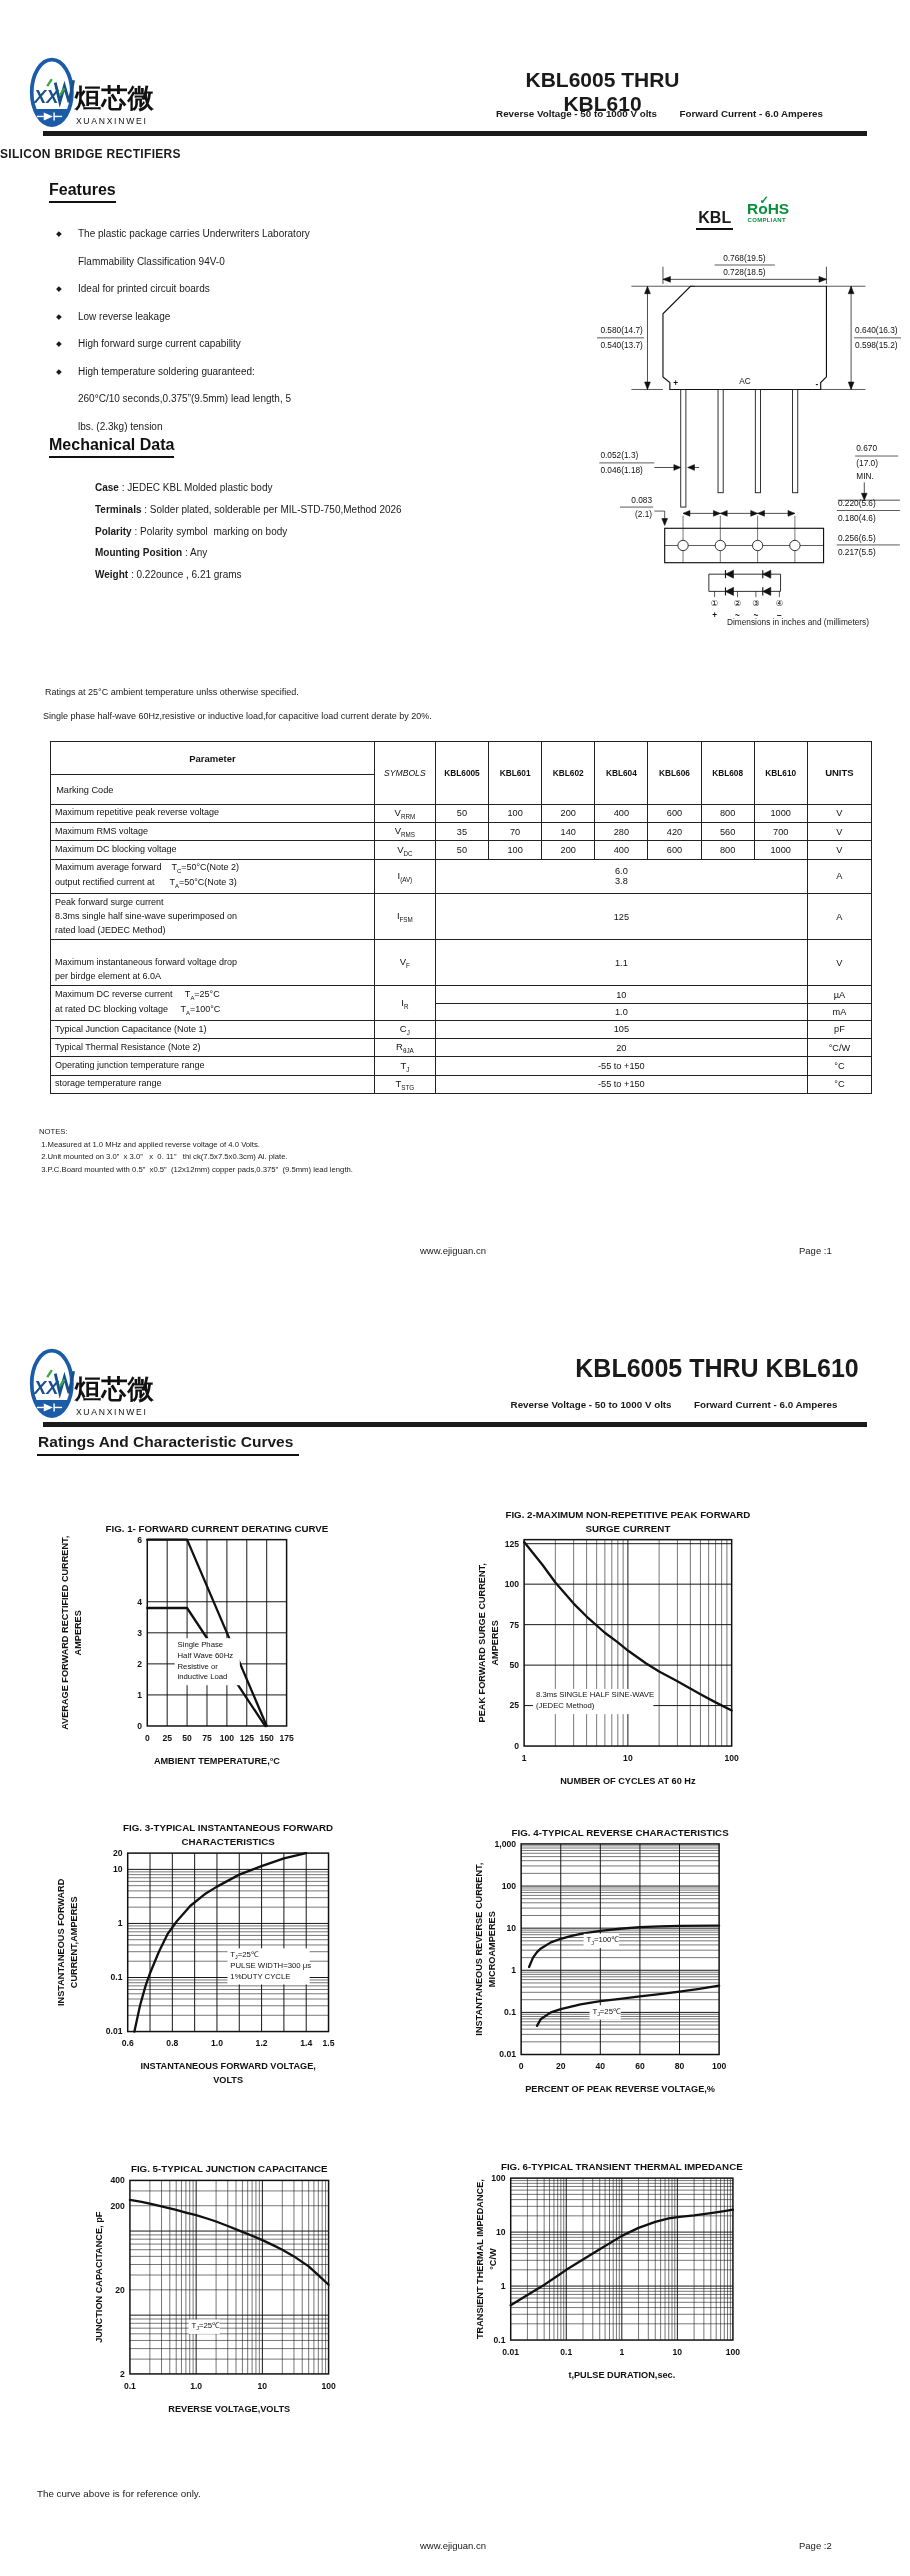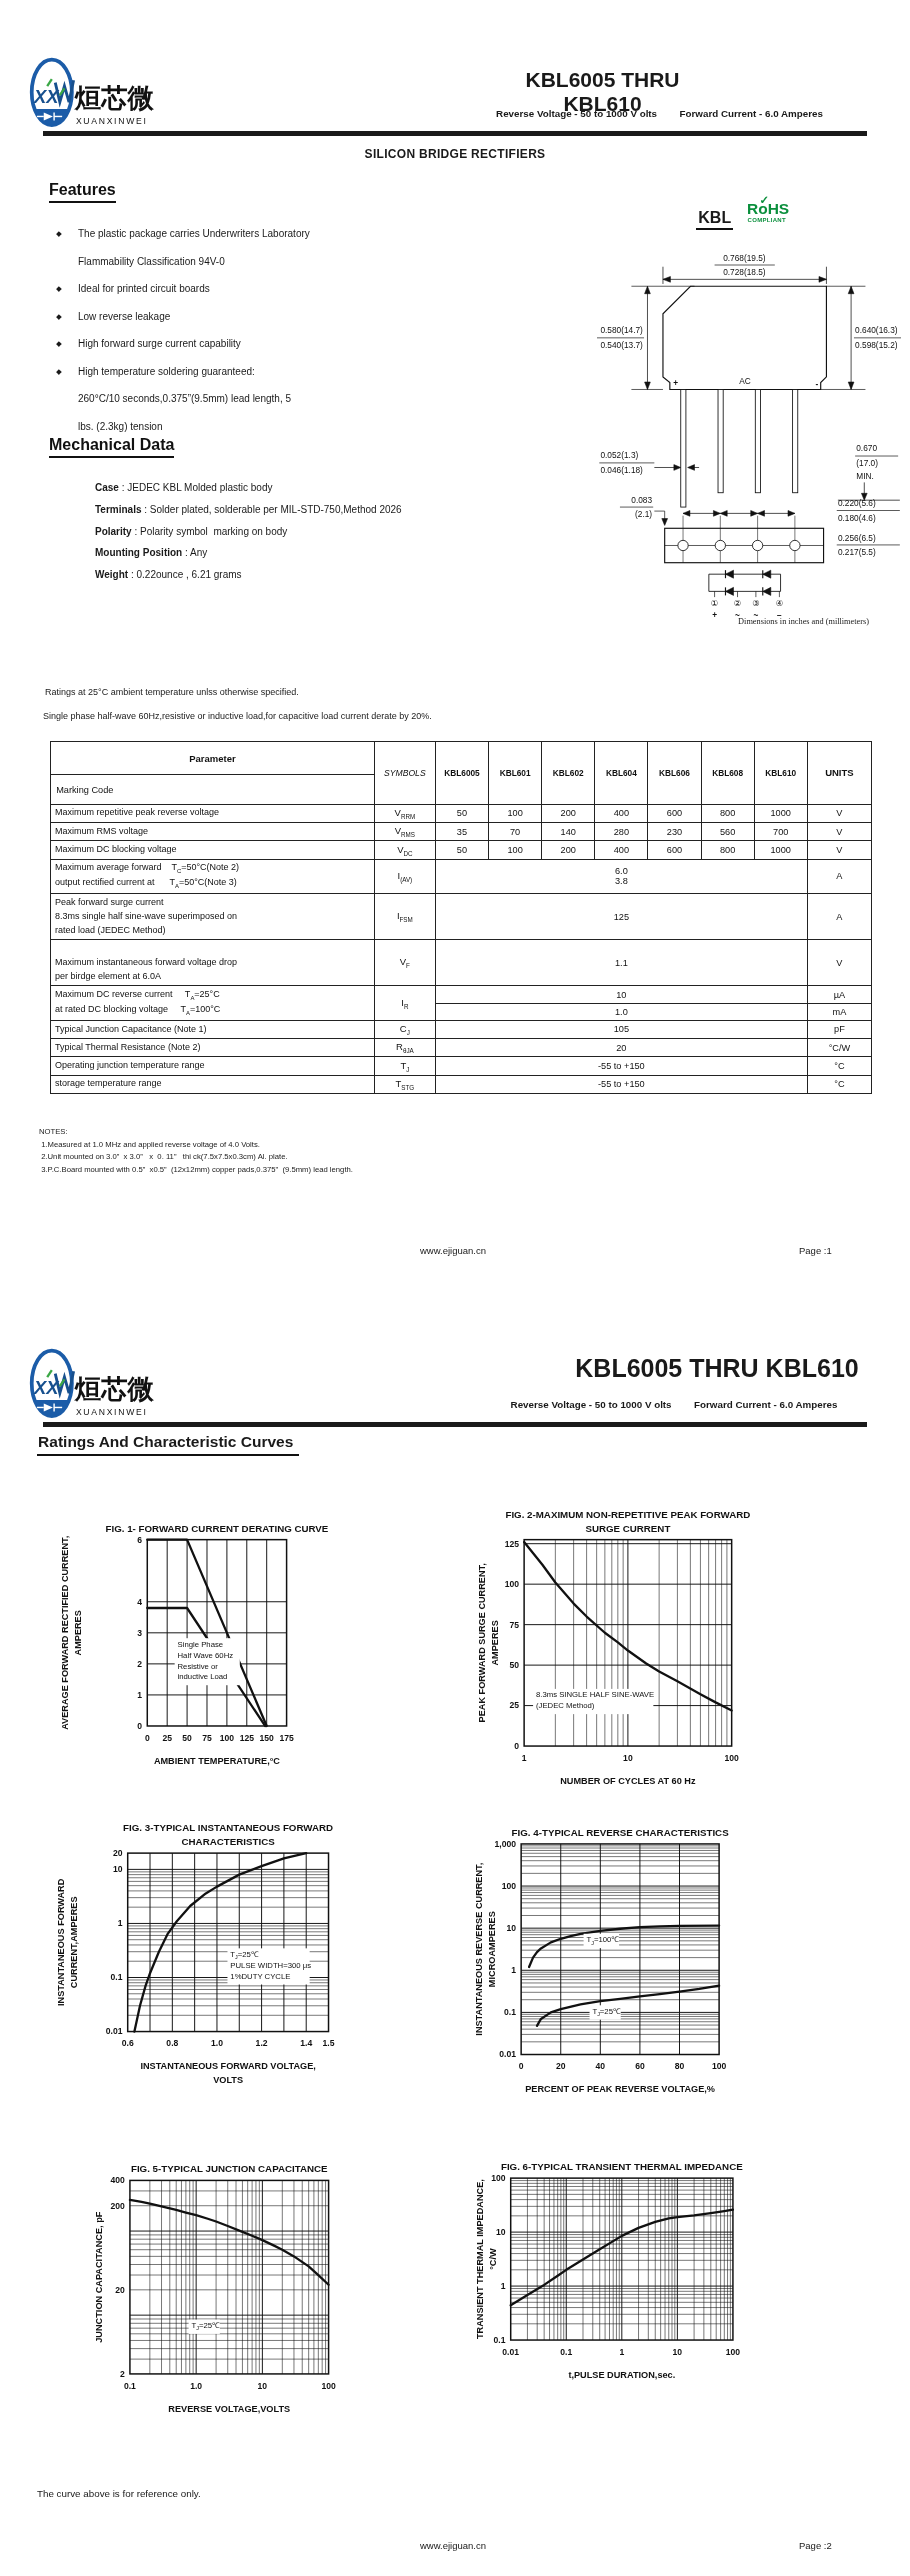--- a/index.html
+++ b/index.html
@@ -67,21 +67,21 @@
   </svg></div>
 
   <div class="abs bold center" style="left:488px;top:68px;width:229px;font-size:21px;">KBL6005 THRU KBL610</div>
   <div class="abs bold" style="left:430px;top:108px;width:459px;font-size:9.8px;text-align:center;">
     <span>Reverse Voltage - 50 to 1000 V olts</span>
     <span style="display:inline-block;width:17px;"></span>
     <span>Forward Current - 6.0 Amperes</span>
   </div>
   <div class="bar" style="top:131px;"></div>
 
-  <div class="abs bold" style="left:0;top:147px;width:910px;text-align:center;font-size:12px;letter-spacing:0.3px;">SILICON BRIDGE RECTIFIERS</div>
+  <div class="abs bold" style="left:0;top:147px;width:910px;text-align:left;font-size:12px;letter-spacing:0.3px;">SILICON BRIDGE RECTIFIERS</div>
 
   <div class="abs" style="left:49px;top:181px;">
     <span class="section-h h-underline">Features</span>
   </div>
   <div class="abs" style="left:56px;top:228px;width:356px;height:224px;">
       <div class="feature-line" style="top: 0px;"><span class="diamond">◆</span><span>The plastic package carries Underwriters Laboratory</span></div>
       <div class="feature-line" style="top: 27.5px;"><span class="diamond"></span><span>Flammability Classification 94V-0</span></div>
       <div class="feature-line" style="top: 55px;"><span class="diamond">◆</span><span>Ideal for printed circuit boards</span></div>
       <div class="feature-line" style="top: 83px;"><span class="diamond">◆</span><span>Low reverse leakage</span></div>
       <div class="feature-line" style="top: 110px;"><span class="diamond">◆</span><span>High forward surge current capability</span></div>
@@ -218,21 +218,21 @@
       <text x="245" y="628" text-anchor="middle" font-size="17">②</text>
       <text x="277" y="628" text-anchor="middle" font-size="17">③</text>
       <text x="318" y="628" text-anchor="middle" font-size="17">④</text>
       <text x="205" y="648" text-anchor="middle" font-size="16" font-weight="bold">+</text>
       <text x="245" y="648" text-anchor="middle" font-size="16" font-weight="bold">~</text>
       <text x="277" y="648" text-anchor="middle" font-size="16" font-weight="bold">~</text>
       <text x="318" y="648" text-anchor="middle" font-size="16" font-weight="bold">−</text>
     </g>
   </svg>
 
-  <div class="abs" style="left:574px;top:617px;width:295px;text-align:right;font-size:8.3px;font-family:Liberation Serif, serif;">Dimensions in inches and (millimeters)</div>
+  <div class="abs" style="left:574px;top:617px;width:295px;text-align:right;font-size:8.3px;">Dimensions in inches and (millimeters)</div>
 
   <div class="abs" style="left:45px;top:687px;font-size:9px;">Ratings at 25°C ambient temperature unlss otherwise specified.</div>
   <div class="abs" style="left:43px;top:711px;font-size:9px;">Single phase half-wave 60Hz,resistive or inductive load,for capacitive load current derate by 20%.</div>
 
   <div class="abs" style="left:50px;top:741px;">
     <table class="ratings-table">
       <colgroup>
         <col style="width:323px;">
           <col style="width:61px;">
         <col style="width:53px;">
@@ -272,21 +272,21 @@
             <td>1000</td>
             <td>V</td>
           </tr>
           <tr>
             <td class="param">Maximum RMS voltage</td>
             <td class="sym">V<sub>RMS</sub></td>
             <td>35</td>
             <td>70</td>
             <td>140</td>
             <td>280</td>
-            <td>230</td>
+            <td>420</td>
             <td>560</td>
             <td>700</td>
             <td>V</td>
           </tr>
           <tr>
             <td class="param">Maximum DC blocking voltage</td>
             <td class="sym">V<sub>DC</sub></td>
             <td>50</td>
             <td>100</td>
             <td>200</td>

